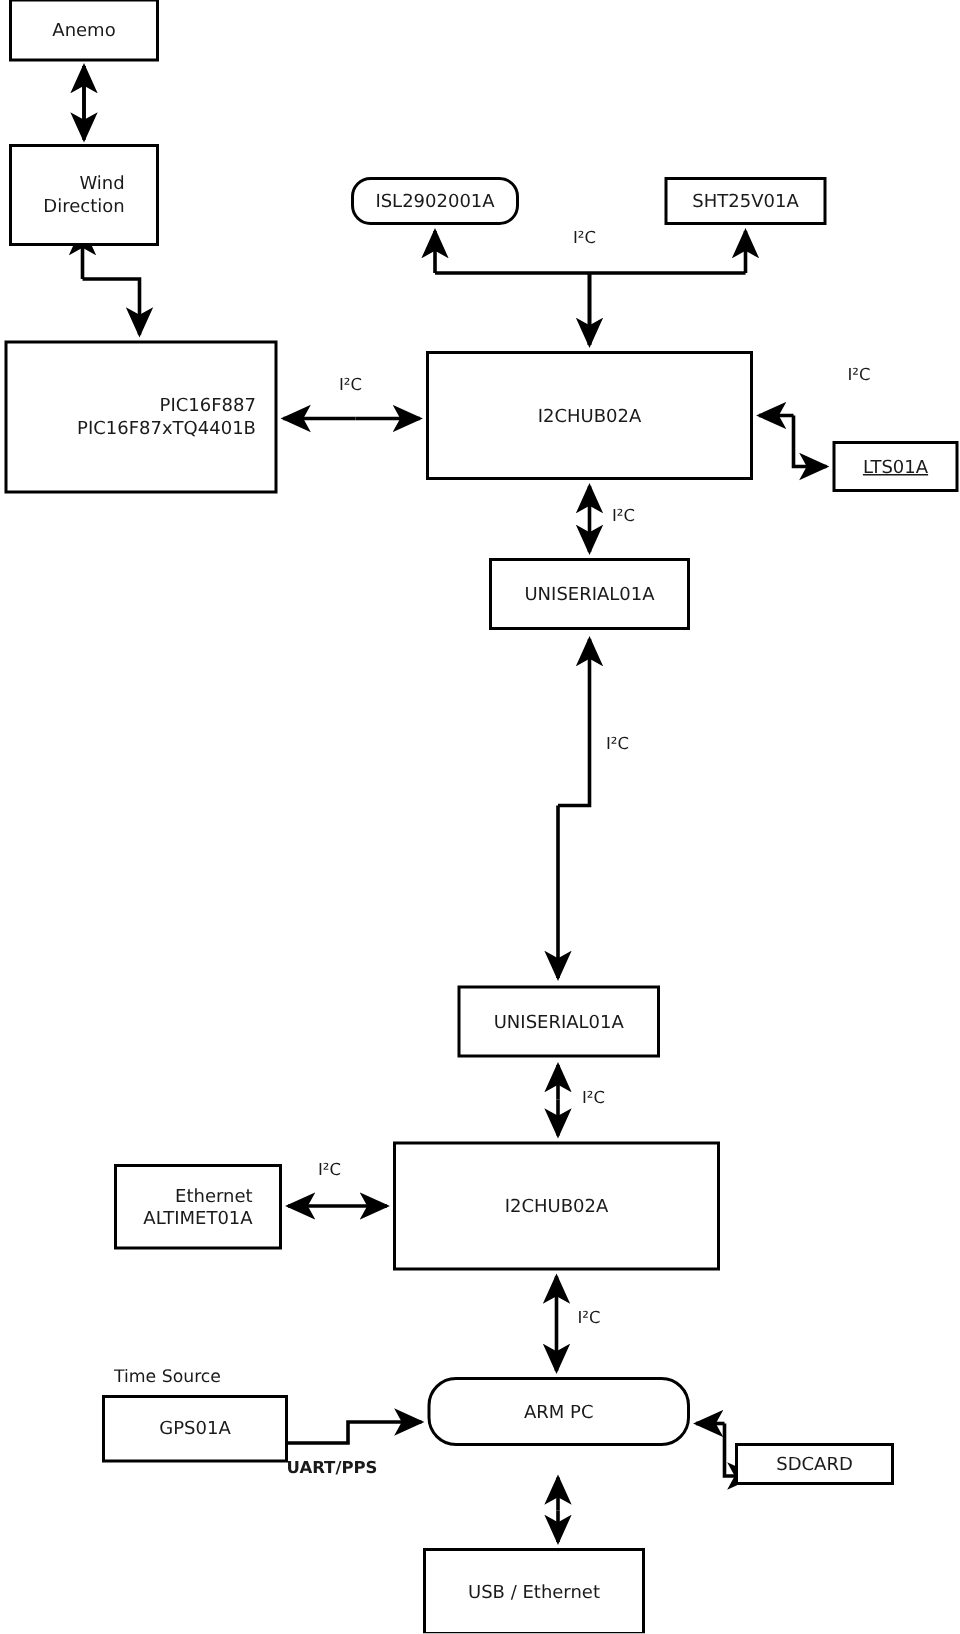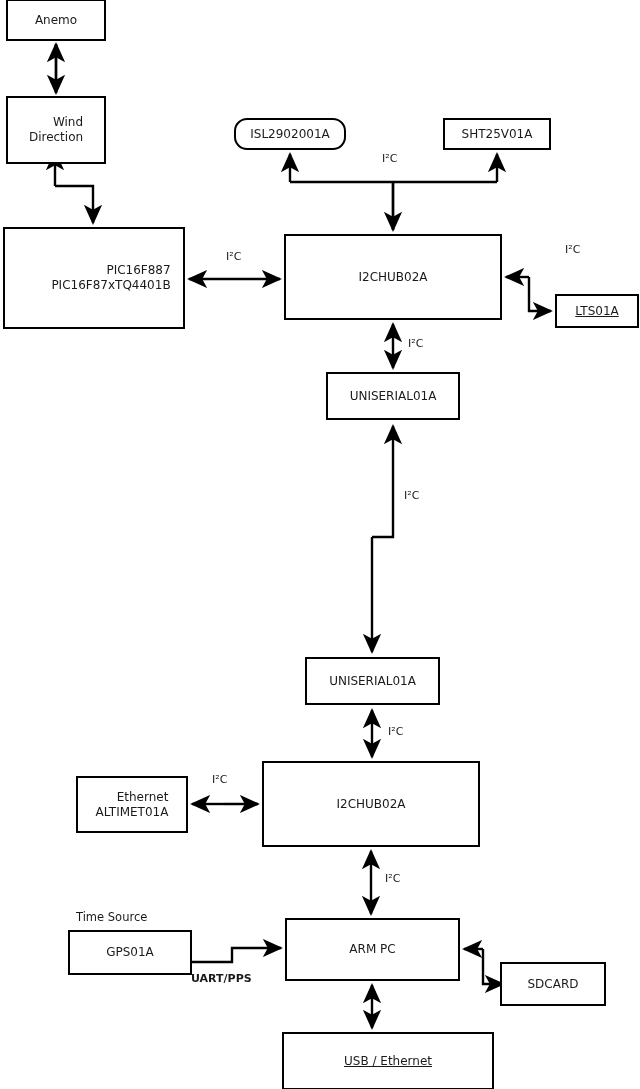--- a/index.html
+++ b/index.html
@@ -175,27 +175,27 @@
       <div class="node" style="left: 76px; top: 776px; width: 112px; height: 57px;">
         <span class="nlabel">Ethernet
 ALTIMET01A</span>
       </div>
       <div class="node" style="left: 262px; top: 761px; width: 218px; height: 86px;">
         <span class="nlabel">I2CHUB02A</span>
       </div>
       <div class="node" style="left: 68px; top: 930px; width: 124px; height: 45px;">
         <span class="nlabel">GPS01A</span>
       </div>
-      <div class="node" style="left: 285px; top: 918px; width: 175px; height: 63px;">
+      <div class="node" style="left: 285px; top: 918px; width: 175px; height: 46px; border-radius: 19px;">
         <span class="nlabel">ARM PC</span>
       </div>
-      <div class="node" style="left: 500px; top: 962px; width: 106px; height: 44px;">
+      <div class="node" style="left: 490px; top: 962px; width: 106px; height: 28px;">
         <span class="nlabel">SDCARD</span>
       </div>
-      <div class="node" style="left: 282px; top: 1032px; width: 212px; height: 58px; text-decoration: underline;">
+      <div class="node" style="left: 282px; top: 1032px; width: 148px; height: 58px;">
         <span class="nlabel">USB / Ethernet</span>
       </div>
     </div>
   <div id="labels-layer">
       <div class="edge-label" style="left: 226px; top: 250px;">I²C</div>
       <div class="edge-label" style="left: 382px; top: 152px;">I²C</div>
       <div class="edge-label" style="left: 565px; top: 243px;">I²C</div>
       <div class="edge-label" style="left: 408px; top: 337px;">I²C</div>
       <div class="edge-label" style="left: 404px; top: 489px;">I²C</div>
       <div class="edge-label" style="left: 388px; top: 725px;">I²C</div>

